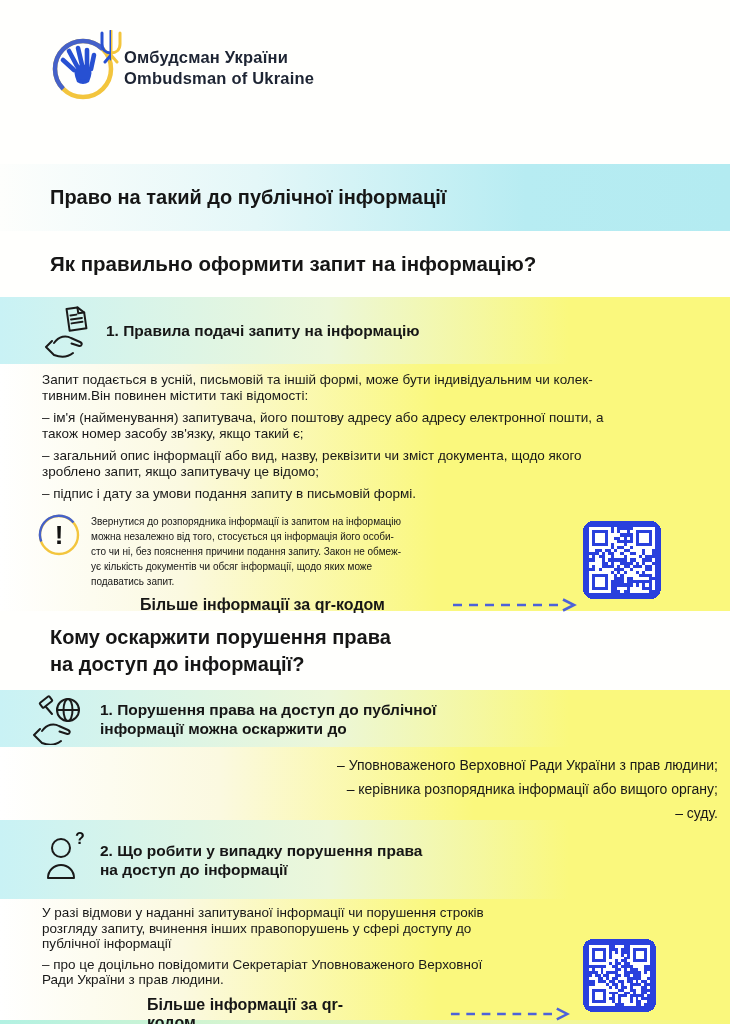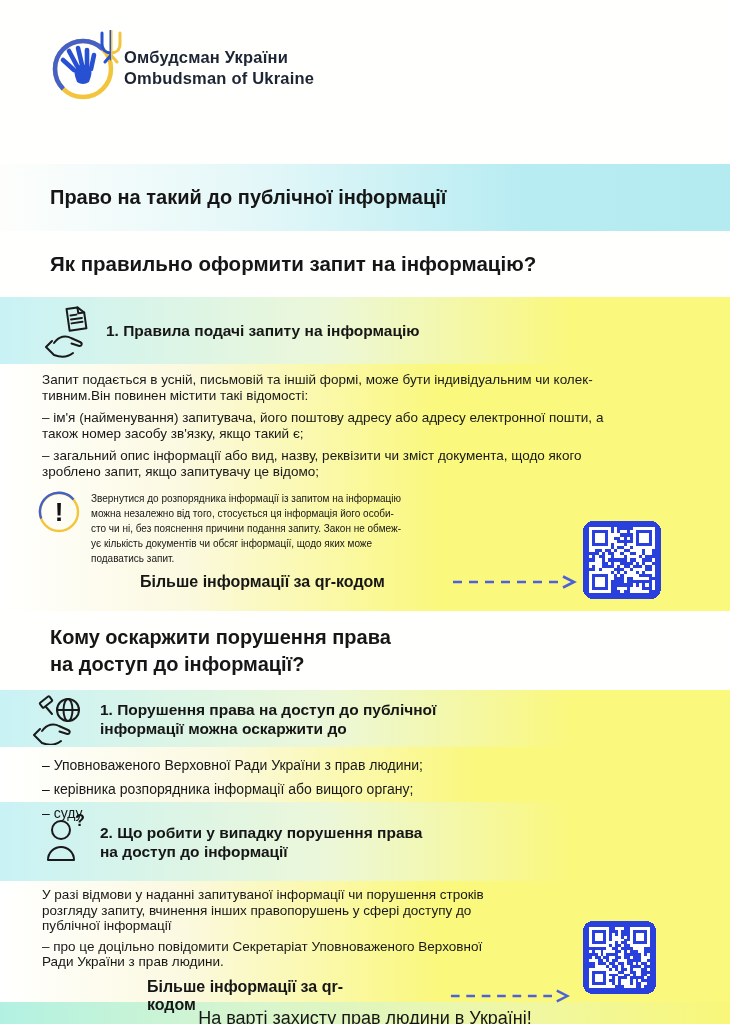--- a/index.html
+++ b/index.html
@@ -30,22 +30,22 @@
   .warntext{font-weight:normal;font-size:10px;line-height:15px;white-space:pre-line;margin-left:9px;margin-top:2px;}
   .qrline{display:flex;align-items:center;margin-top:7px;margin-left:98px;}
   .qrline2{margin-left:105px;margin-top:8px;}
   .qrlabel{font-weight:bold;font-size:16px;}
   .arrow{margin-left:66px;}
   .qr{position:absolute;shape-rendering:crispEdges;}
   .qr1{left:583px;top:157px;width:78px;height:78px;}
   .qr2{left:583px;top:40px;width:73px;height:73px;}
   .q2{height:79px;box-sizing:border-box;padding:13px 0 0 50px;font-weight:bold;font-size:20px;
       line-height:27px;white-space:pre-line;}
-  .bullets2{height:55px;box-sizing:border-box;padding:11px 0 0 42px;
-            background:linear-gradient(90deg,#ffffff 0%,#fbf9e0 30%,#faf87d 65%);}
+  .bullets2{height:73px;box-sizing:border-box;padding:11px 12px 0 42px;
+            background:linear-gradient(90deg,#ffffff 0%,#fbf9e0 30%,#faf87d 65%);text-align:right;}
   .bullets2 .body{margin-bottom:8.5px;font-size:14px;}
   .footer{height:33px;display:flex;align-items:center;justify-content:center;
           background:linear-gradient(90deg,#b2f1e2 0%,#d8f5cd 35%,#eff7a5 70%,#f8f77a 100%);
           font-weight:normal;font-size:18px;}
   .icon{stroke:#1a1a1a;fill:none;stroke-width:2;stroke-linecap:round;stroke-linejoin:round;}
 </style>
 </head>
 <body>
 
 <div class="page">
@@ -113,20 +113,21 @@
     <div class="seclabel">1.  Правила подачі запиту на інформацію</div>
   </div>
 
   <div class="content content1">
     <div class="body">Запит подається в усній, письмовій та іншій формі, може бути індивідуальним чи колек-
 тивним.Він повинен містити такі відомості:</div>
     <div class="body b1">–  ім'я (найменування) запитувача, його поштову адресу або адресу електронної пошти, а
 також номер засобу зв'язку, якщо такий є;</div>
     <div class="body b1">–  загальний опис інформації або вид, назву, реквізити чи зміст документа, щодо якого
 зроблено запит, якщо запитувачу це відомо;</div>
+    <div class="body b1">–  підпис і дату за умови подання запиту в письмовій формі.</div>
 
     <div class="warnrow">
       <svg width="46" height="46" viewBox="0 0 46 46">
         <circle cx="23" cy="23" r="19" fill="none" stroke="#f3c53d" stroke-width="2.4"></circle>
         <path d="M 37.5 10.5 A 19 19 0 0 0 5.2 29.5" fill="none" stroke="#4561c9" stroke-width="2.4"></path>
         <text x="23" y="31.5" font-size="26" font-weight="bold" text-anchor="middle" fill="#111" font-family="Liberation Sans, sans-serif">!</text>
       </svg>
       <div class="warntext">Звернутися до розпорядника інформації із запитом на інформацію
 можна незалежно від того, стосується ця інформація його особи-
 сто чи ні, без пояснення причини подання запиту. Закон не обмеж-

